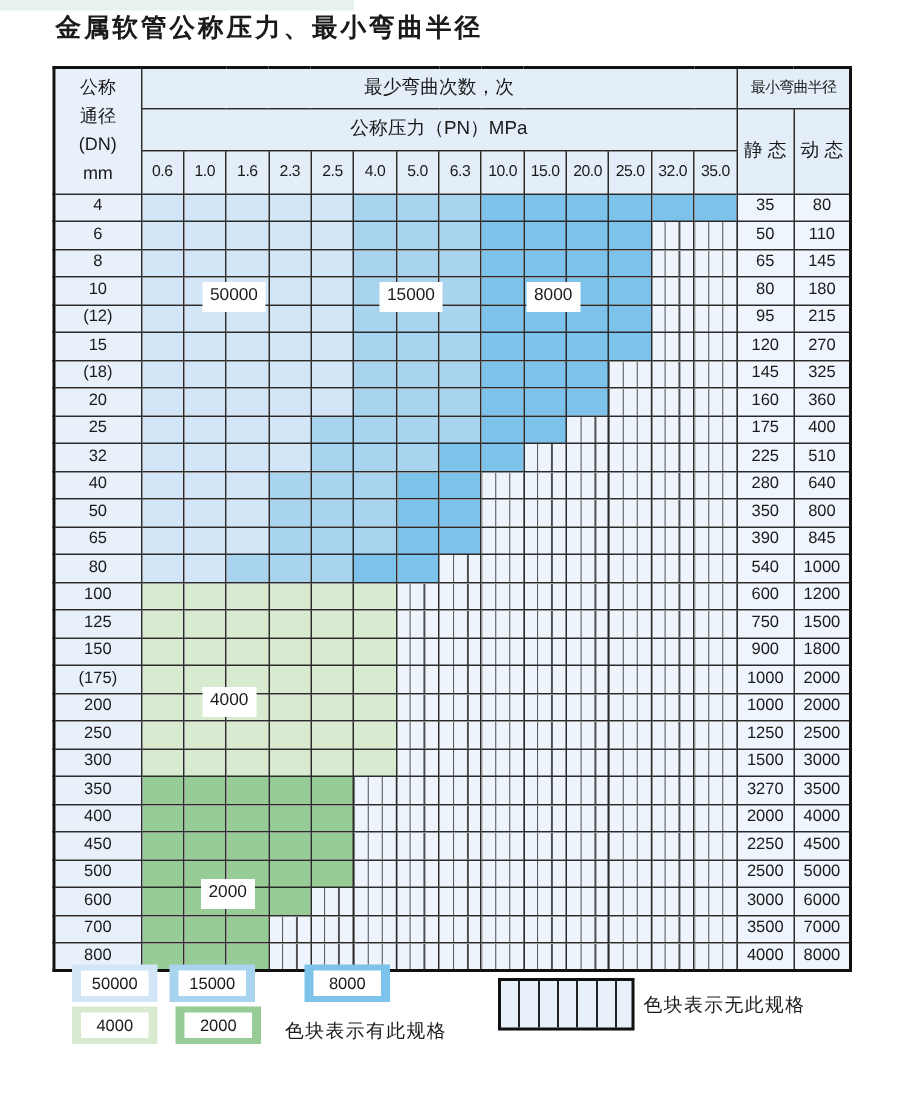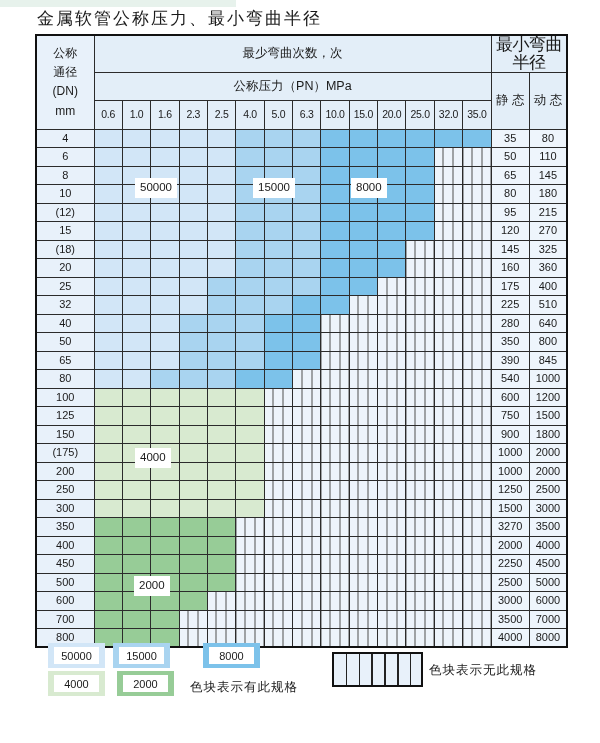--- a/index.html
+++ b/index.html
@@ -11,24 +11,24 @@
     color: #1a1a1a;
     overflow: hidden;
   }
   .top-strip {
     position: absolute; left: 0; top: 0;
     width: 236px; height: 7px;
     background: #e7f2ec;
   }
   .title {
     position: absolute; left: 37px; top: 7px;
-    font-size: 17px; font-weight: normal; letter-spacing: 2px;
+    font-size: 17px; font-weight: bold; letter-spacing: 2px;
     font-family: "Liberation Serif", serif;
   }
-  .table-wrap { position: absolute; left: 35px; top: 34px; }
+  .table-wrap { position: absolute; left: 35px; top: 44px; }
   table {
     border-collapse: collapse; table-layout: fixed;
     width: 532px; border: 2px solid #111;
   }
   td, th {
     border: 1px solid #2b2b2b;
     text-align: center; vertical-align: middle;
     font-weight: normal; overflow: hidden;
     padding: 0; line-height: 1.05;
   }
@@ -98,21 +98,21 @@
       </colgroup>
       <thead>
         <tr style="height: 27px;">
           <td rowspan="3" class="corner-cell">
             <div>公称</div>
             <div>通径</div>
             <div>(DN)</div>
             <div>mm</div>
           </td>
           <td colspan="14" class="hdr">最少弯曲次数，次</td>
-          <td colspan="2" class="hdr" style="font-size: 17px; letter-spacing: -0.5px;">最小弯曲半径</td>
+          <td colspan="2" class="hdr" style="font-size: 10px; letter-spacing: -0.5px;">最小弯曲半径</td>
         </tr>
         <tr style="height: 28px;">
           <td colspan="14" class="hdr">公称压力（PN）MPa</td>
           <td rowspan="2" class="hdr">静 态</td>
           <td rowspan="2" class="hdr">动 态</td>
         </tr>
         <tr style="height: 29px;">
           <td class="pv">0.6</td>
           <td class="pv">1.0</td>
           <td class="pv">1.6</td>

